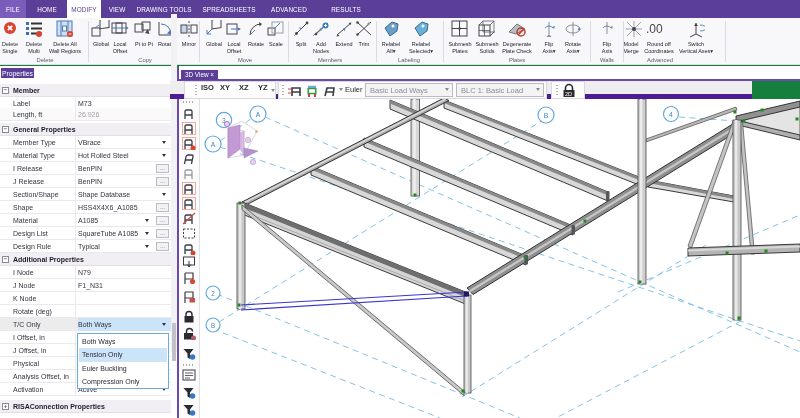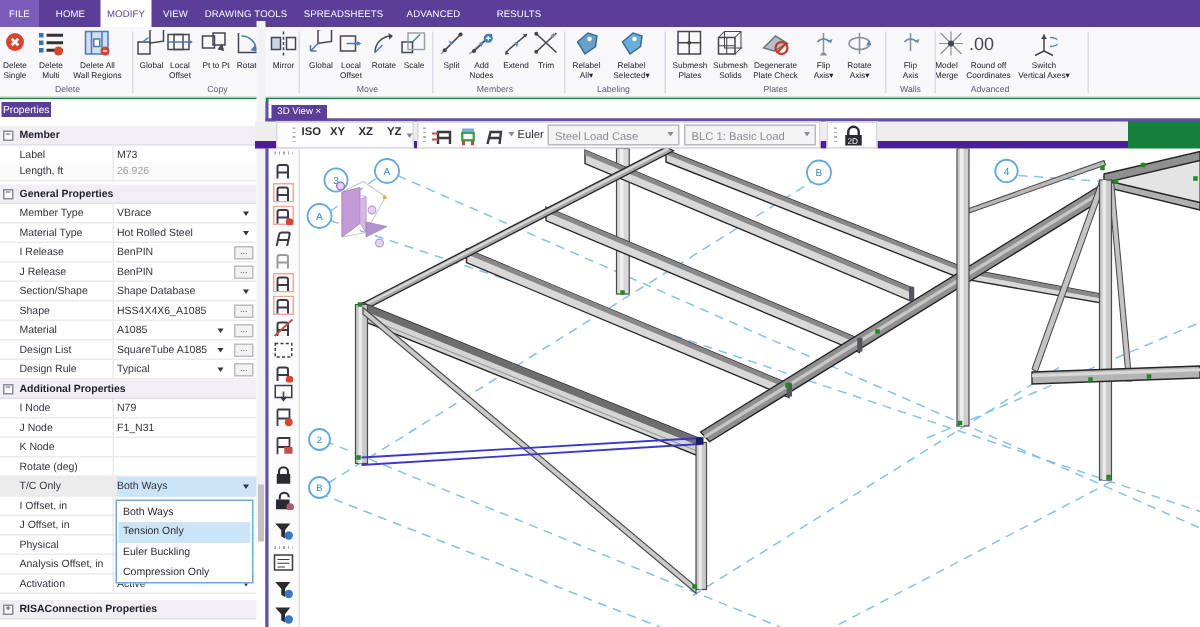--- a/index.html
+++ b/index.html
@@ -403,21 +403,21 @@
     <svg class="abs" style="left:135px;top:3px" width="14" height="13">
         <path d="M3 2.8h8" stroke="#7aa8dc" stroke-width="2.2"></path>
         <rect x="3.2" y="4.5" width="7.6" height="5" fill="none" stroke="#3a9a4a" stroke-width="1.5"></rect>
         <path d="M4 10v3M10 10v3" stroke="#c9473a" stroke-width="2"></path>
       </svg>
     <svg class="abs" style="left:152px;top:3px" width="14" height="13">
         <path d="M3 12l2-8h7l-1 8M4.5 8h7" stroke="#3a3a44" stroke-width="1.6" fill="none"></path>
       </svg>
     <div class="cdd" style="left:169px;top:7px"></div>
     <div style="position:absolute;left:175px;top:4px;font-size:7.5px;color:#2b2b33">Euler</div>
-    <div class="combo" style="left:195px;width:88px">Steel Load Case</div>
+    <div class="combo" style="left:195px;width:88px">Basic Load Ways</div>
     <div class="cdd" style="left:275px;top:7px"></div>
     <div class="combo" style="left:286px;width:88px">BLC 1: Basic Load</div>
     <div class="cdd" style="left:366px;top:7px"></div>
     <div class="wpan" style="left:381px;width:34px"></div>
     <div class="grip" style="left:386px"></div>
     <svg class="abs" style="left:391px;top:2px" width="16" height="15">
         <path d="M4.5 7V5a3.5 3.5 0 0 1 7 0v2" stroke="#2a2a30" stroke-width="1.6" fill="none"></path>
         <rect x="2.5" y="7" width="11" height="7" fill="#2a2a30"></rect>
         <text x="4" y="13" font-size="5.5" fill="#fff" font-family="Liberation Sans">2D</text>
       </svg>

